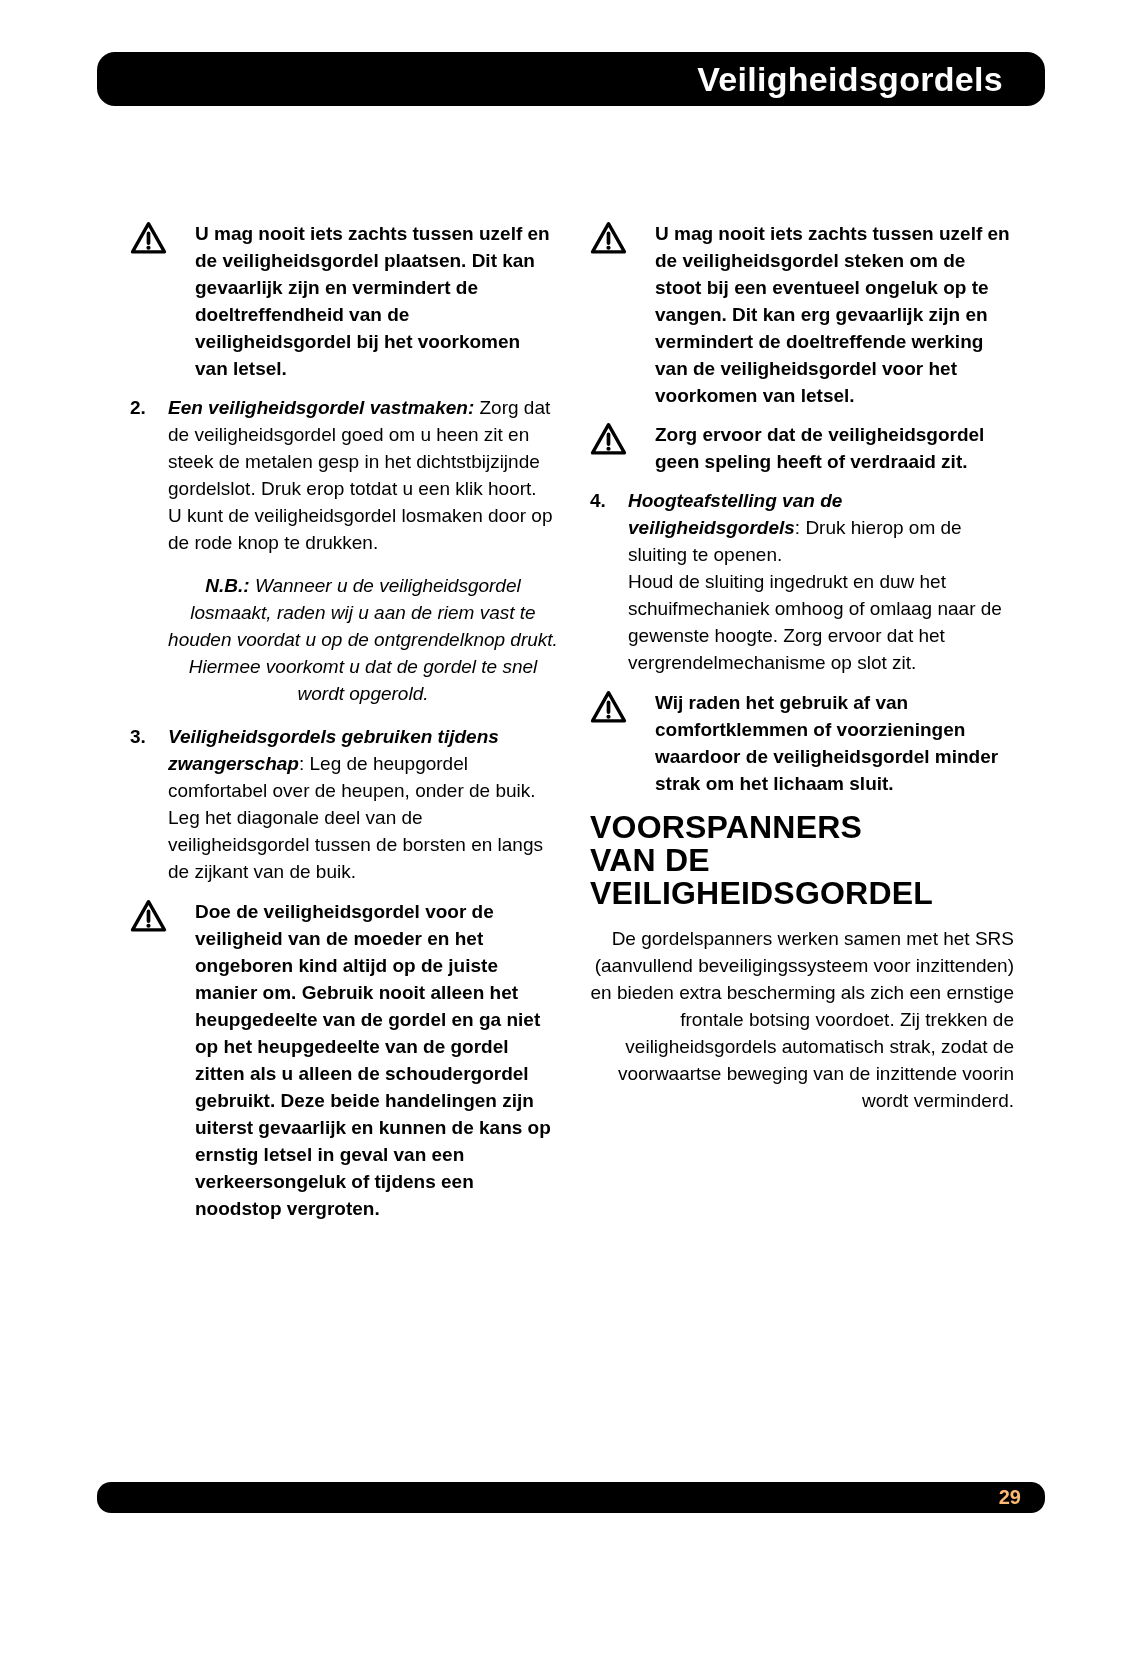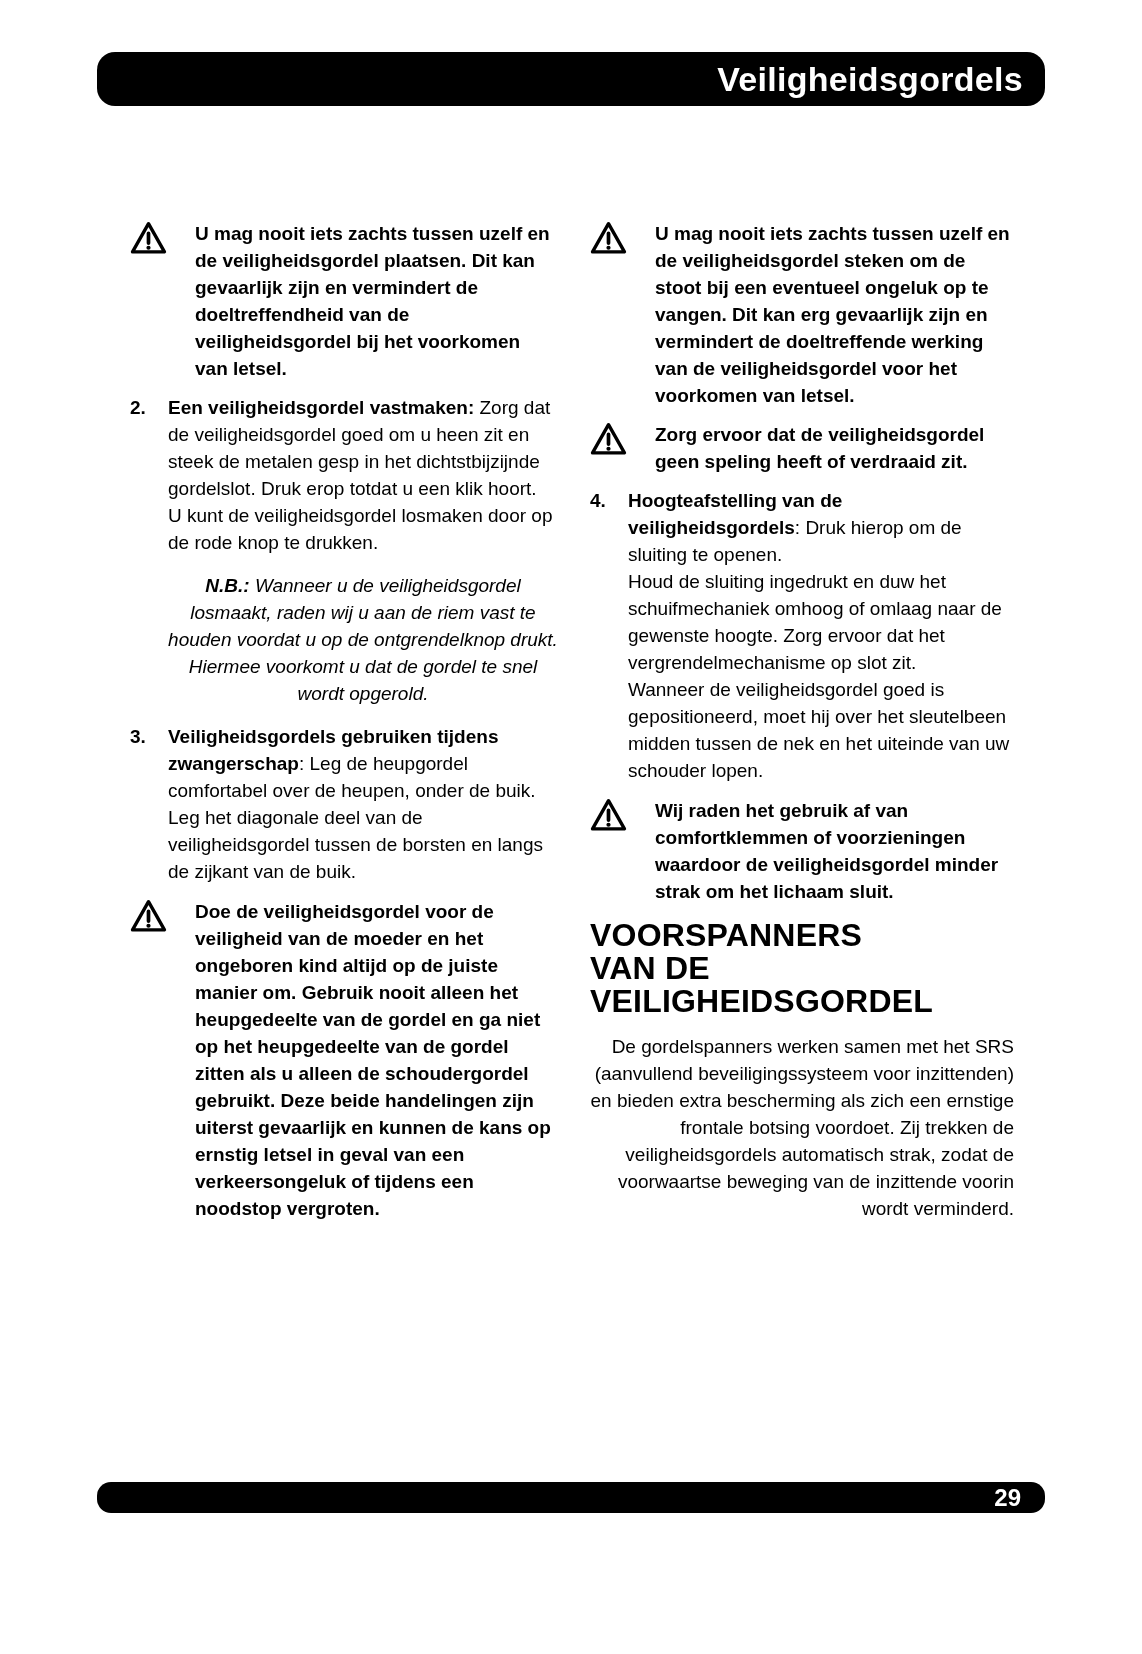--- a/index.html
+++ b/index.html
@@ -12,50 +12,50 @@
     position:relative;
     overflow:hidden;
   }
   .page { position:absolute; inset:0; background:#fff; }
 
   
   .header-bar {
     position:absolute; left:97px; top:52px; width:948px; height:54px;
     background:#000; border-radius:18px;
     display:flex; align-items:center; justify-content:flex-end;
-    padding-right:22px;
+    padding-right:42px;
   }
   .header-title {
     color:#fff; font-size:34px; font-weight:bold; letter-spacing:0.3px;
   }
   .footer-bar {
     position:absolute; left:97px; top:1482px; width:948px; height:31px;
     background:#000; border-radius:14px;
     display:flex; align-items:center; justify-content:flex-end;
     padding-right:24px;
   }
-  .page-number { color:#ffffff; font-size:24px; font-weight:bold; }
+  .page-number { color:#fdba74; font-size:20px; font-weight:bold; }
 
   
   .col { position:absolute; top:172px; font-size:19px; line-height:27px;margin-top:48px; }
   .col-left  { left:130px; width:428px; }
   .col-right { left:590px; width:424px; }
 
   
   .warning { display:flex; margin-bottom:12px; }
   .warn-icon { flex:0 0 65px; padding-top:1px; }
   .warn-icon svg { display:block; }
   .warn-text { font-weight:bold; flex:1; }
 
   
   .list-item { display:flex; margin-bottom:13px; }
   .num { flex:0 0 38px; font-weight:bold; }
   .li-body { flex:1; }
   .li-body p { margin:0; }
-  .lead { font-weight:bold; }
+  .lead { font-weight:bold;font-style:italic; }
 
   
   .note { margin:16px 0 16px 38px; font-style:italic;text-align:center; }
   .note .nb { font-weight:bold; font-style:italic; }
 
   
   .section-heading {
     font-size:32px; line-height:33px; font-weight:bold;
     max-width:320px; margin:14px 0 15px 0; letter-spacing:0.2px;
   }
@@ -139,21 +139,20 @@
         </svg>
       </span>
       <p class="warn-text">Zorg ervoor dat de veiligheidsgordel geen speling heeft of verdraaid zit.</p>
     </div>
 
     <div class="list-item">
       <span class="num">4.</span>
       <div class="li-body">
         <p><span class="lead">Hoogteafstelling van de veiligheidsgordels</span><span>: Druk hierop om de sluiting te openen.</span></p>
         <p>Houd de sluiting ingedrukt en duw het schuifmechaniek omhoog of omlaag naar de gewenste hoogte. Zorg ervoor dat het vergrendelmechanisme op slot zit.</p>
-        <p>Wanneer de veiligheidsgordel goed is gepositioneerd, moet hij over het sleutelbeen midden tussen de nek en het uiteinde van uw schouder lopen.</p>
       </div>
     </div>
 
 
     <div class="warning">
       <span class="warn-icon">
         <svg viewBox="0 0 44 40" width="37" height="34" aria-hidden="true">
           <path d="M22 3 L41 36.5 L3 36.5 Z" fill="#fff" stroke="#000" stroke-width="4" stroke-linejoin="round"></path>
           <path d="M22 14.5 L22 26" stroke="#000" stroke-width="4.4" stroke-linecap="round"></path>
           <circle cx="22" cy="31.6" r="2.5" fill="#000"></circle>

